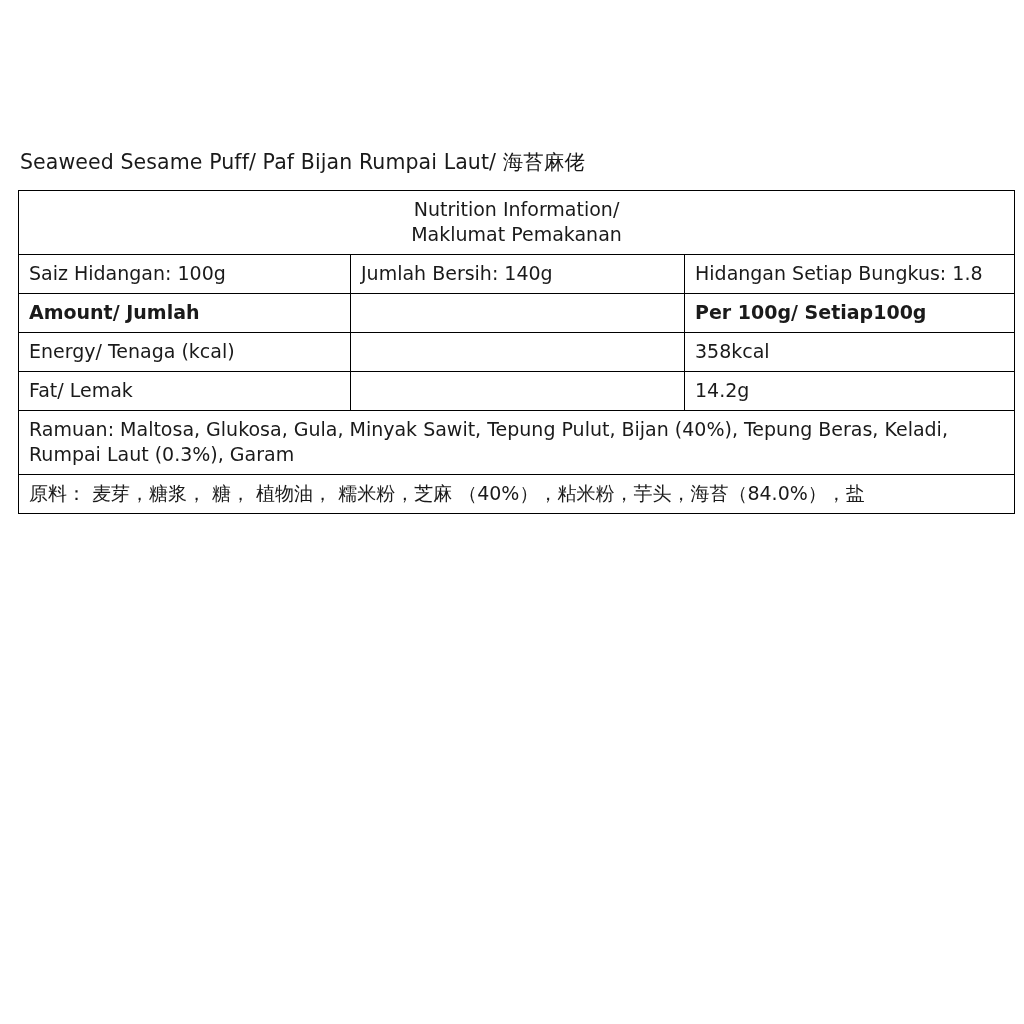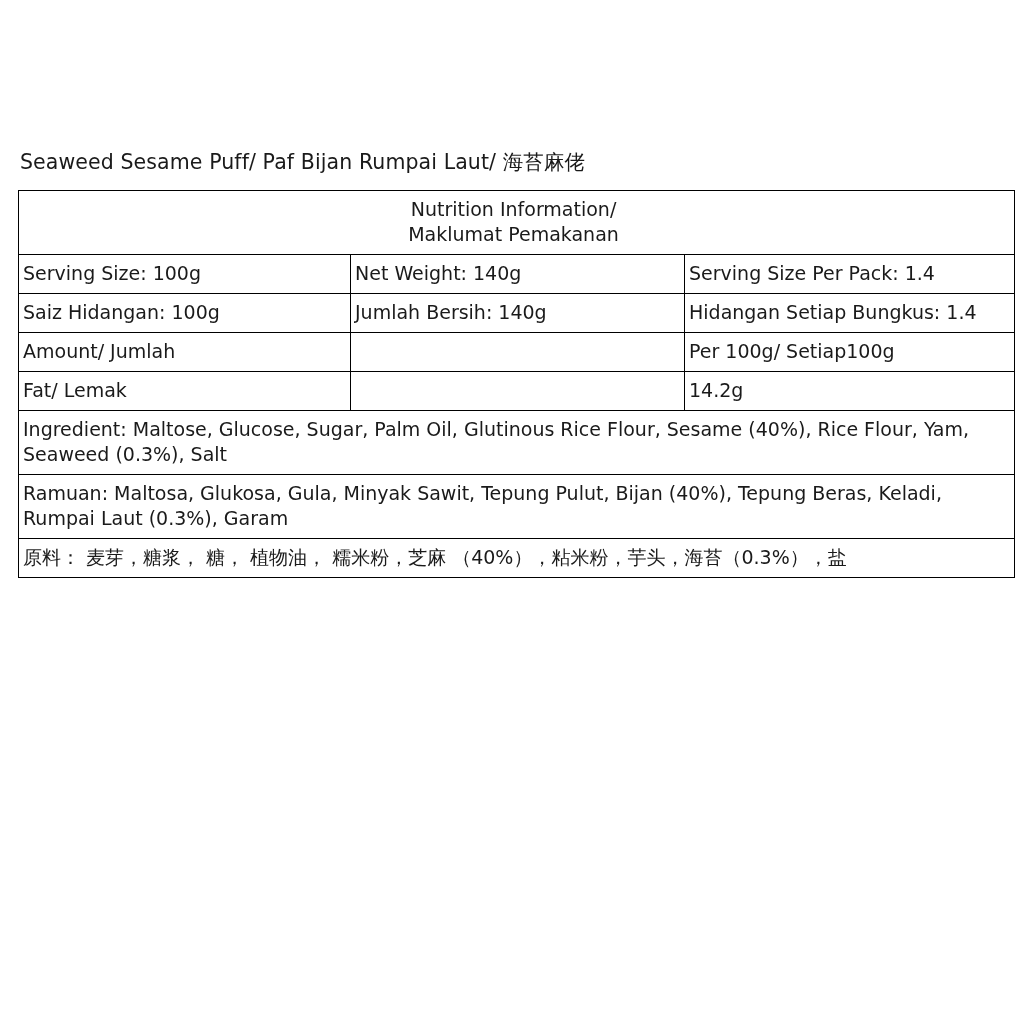--- a/index.html
+++ b/index.html
@@ -31,39 +31,39 @@
   table.nutrition {
     border-collapse: collapse;
     width: 996px;
     table-layout: fixed;
     border: 1.3px solid #000;
   }
   table.nutrition td {
     border-top: 1.1px solid #000;
     border-bottom: 1.1px solid #000;
     vertical-align: top;
-    padding: 6px 10px 7px 4px;
+    padding: 6px 10px 7px 10px;
     font-size: 19px;
     line-height: 1.32;
     color: #1a1a1a;
   }
   .col-div {
     border-left: 1.1px solid #000;
   }
   .hdr-cell {
     text-align: center;
     font-size: 20px;
     line-height: 1.35;
     padding-top: 12px;
     padding-bottom: 12px;
     border-top: none;
   }
   .hdr-cell .l2 { display: block; }
   .bold {
-    font-weight: normal;
+    font-weight: bold;
   }
   .nutrient-row td {
     padding-top: 5px;
     padding-bottom: 6px;
   }
   .amount-row td {
     padding-top: 8px;
     padding-bottom: 8px;
   }
   .ing-row td {
@@ -104,48 +104,45 @@
       <col style="width:330px">
     </colgroup>
     <tbody>
       <tr>
         <td class="hdr-cell" colspan="3">
           <span>Nutrition Information/</span>
           <span class="l2">Maklumat Pemakanan</span>
         </td>
       </tr>
 
-      <tr class="serving-row">
-        <td>Serving Size: 100g</td>
-        <td class="col-div">Net Weight: 140g</td>
-        <td class="col-div">Serving Size Per Pack: 1.4</td>
-      </tr>
 
       <tr class="serving-row2">
         <td class="no-top">Saiz Hidangan: 100g</td>
         <td class="no-top col-div">Jumlah Bersih: 140g</td>
-        <td class="no-top col-div">Hidangan Setiap Bungkus: 1.4</td>
+        <td class="no-top col-div">Hidangan Setiap Bungkus: 1.8</td>
       </tr>
 
       <tr class="amount-row">
         <td class="bold">Amount/ Jumlah</td>
         <td class="col-div"></td>
         <td class="col-div bold">Per 100g/ Setiap100g</td>
       </tr>
 
       <tr class="nutrient-row">
+        <td>Energy/ Tenaga (kcal)</td>
+        <td class="col-div"></td>
+        <td class="col-div">358kcal</td>
+      </tr>
+      <tr class="nutrient-row">
         <td>Fat/ Lemak</td>
         <td class="col-div"></td>
         <td class="col-div">14.2g</td>
       </tr>
 
       <tr class="ing-row">
-        <td colspan="3">Ingredient: Maltose, Glucose, Sugar, Palm Oil, Glutinous Rice Flour, Sesame (40%), Rice Flour, Yam,  Seaweed (0.3%), Salt</td>
-      </tr>
-      <tr class="ing-row">
         <td colspan="3">Ramuan:  Maltosa, Glukosa, Gula, Minyak Sawit, Tepung Pulut, Bijan (40%), Tepung Beras, Keladi, Rumpai Laut (0.3%), Garam</td>
       </tr>
       <tr class="cn-row">
-        <td colspan="3">原料： 麦芽，糖浆， 糖， 植物油， 糯米粉，芝麻 （40%），粘米粉，芋头，海苔（0.3%），盐</td>
+        <td colspan="3">原料： 麦芽，糖浆， 糖， 植物油， 糯米粉，芝麻 （40%），粘米粉，芋头，海苔（84.0%），盐</td>
       </tr>
     </tbody>
   </table>
 </div>
 
 </body></html>

